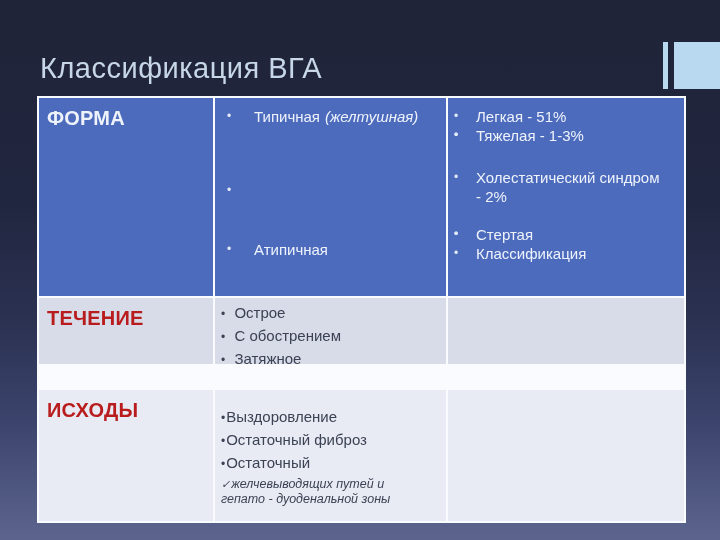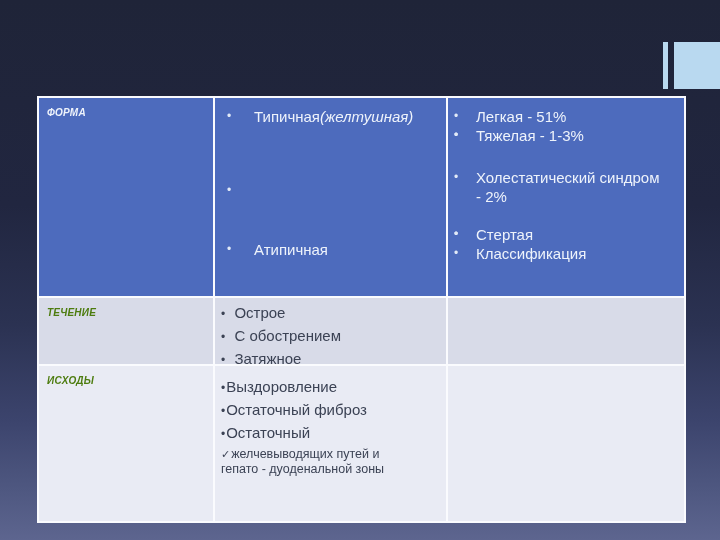--- a/index.html
+++ b/index.html
@@ -16,58 +16,59 @@
   .accent-block{position:absolute;left:674px;top:42px;width:46px;height:47px;background:#b9d9f0;}
 
   .tbl{
     position:absolute;left:37px;top:96px;width:649px;height:427px;
     box-sizing:border-box;border:2px solid #fafbfe;background:#fafbfe;
     display:grid;grid-template-columns:174px 231px 1fr;grid-template-rows:198px 66px 1fr;gap:2px;
   }
   .cell{overflow:hidden;box-sizing:border-box;}
   .blue{background:#4d6bbd;color:#eef3fb;}
   .light1{background:#d8dbe8;}
-  .light2{background:#e9ebf4;}
-  .row-label{font-weight:bold;font-size:10px;padding:9px 0 0 8px;letter-spacing:.2px;font-style:italic;}
-  .dark-label{color:#4d7c0f;}
+  .light2{background:#e9ebf4;margin-top:24px;}
+  .row-label{font-weight:bold;font-size:20px;padding:9px 0 0 8px;letter-spacing:.2px;}
+  .dark-label{color:#b91c1c;}
   ul{margin:0;padding:0;list-style:none;}
 
   
   .forms{padding-left:10px;}
   .forms li{display:flex;font-size:15px;line-height:19px;}
   .forms .blt{flex:none;width:27px;font-size:12px;padding-left:2px;color:#e2eaf7;}
-  .forms .it{font-style:italic;}
+  .forms .it{font-style:italic;margin-left:5px;}
   .form-1{margin-top:9px;}
   .form-2{margin-top:55px;}
   .form-3{margin-top:40px;}
 
   
   .details{padding:9px 4px 0 6px;}
   .details li{position:relative;padding-left:22px;font-size:15px;line-height:19px;}
   .details .blt{position:absolute;left:0;top:0;font-size:12px;color:#e2eaf7;}
   .grp-2{margin-top:23px;}
   .grp-3{margin-top:19px;}
 
   
   .course{padding:4px 16px 0 6px;color:#3b4254;}
   .course li{font-size:15px;line-height:22px;}
   .course .blt{font-size:12px;margin-right:5px;color:#3b4254;}
 
   
-  .outcomes{padding:10px 6px 0 6px;color:#3b4254;}
+  .outcomes{padding:16px 6px 0 6px;color:#3b4254;}
   .outcomes li{font-size:15px;line-height:21px;}
   .outcomes .blt{font-size:12px;margin-right:1px;color:#3b4254;}
-  .outcome-note{margin-top:2px;font-size:12.5px;line-height:15px;color:#3b4254;padding-left:6px;}
+  .outcome-note{margin-top:2px;font-size:12.5px;line-height:15px;color:#3b4254;padding-left:6px;font-style:italic;}
   .outcome-note .chk{font-size:11px;margin-right:1px;}
 </style>
 </head>
 <body>
 
 <div class="slide">
 
+  <div class="title">Классификация ВГА</div>
 
   <div class="accent-thin"></div>
   <div class="accent-block"></div>
 
   <div class="tbl">
 
     <div class="cell blue">
       <div class="row-label">ФОРМА</div>
     </div>
 

